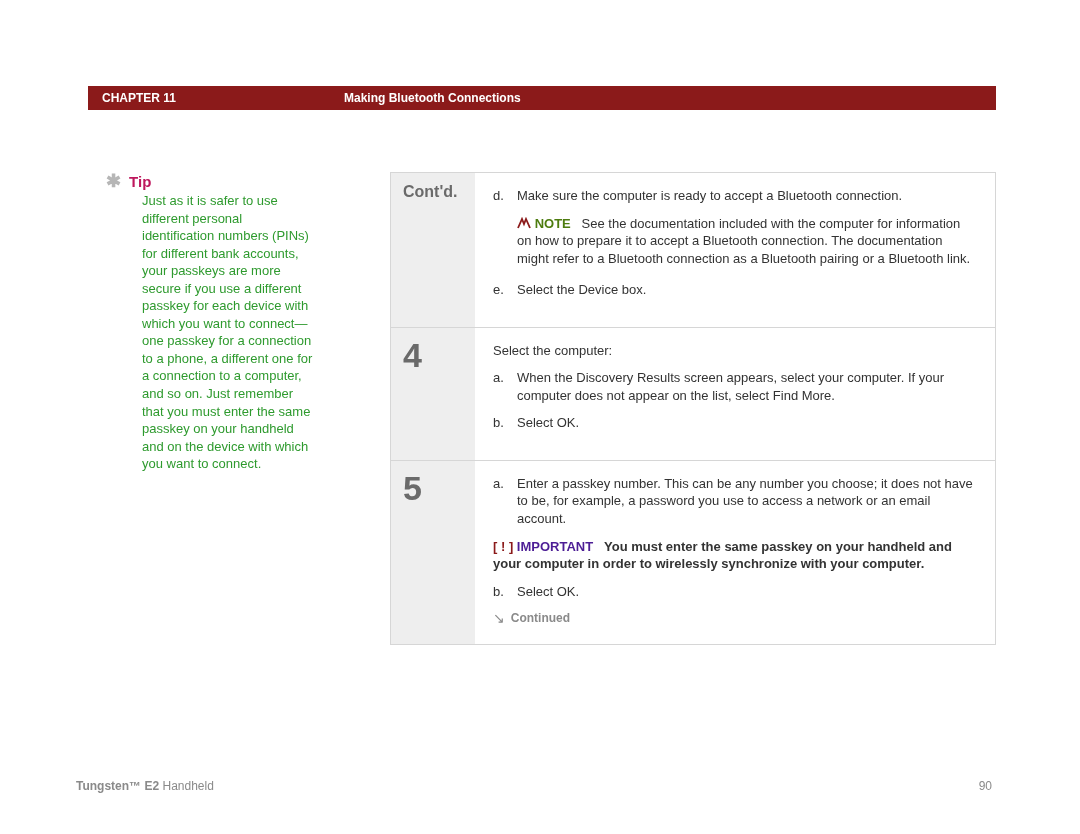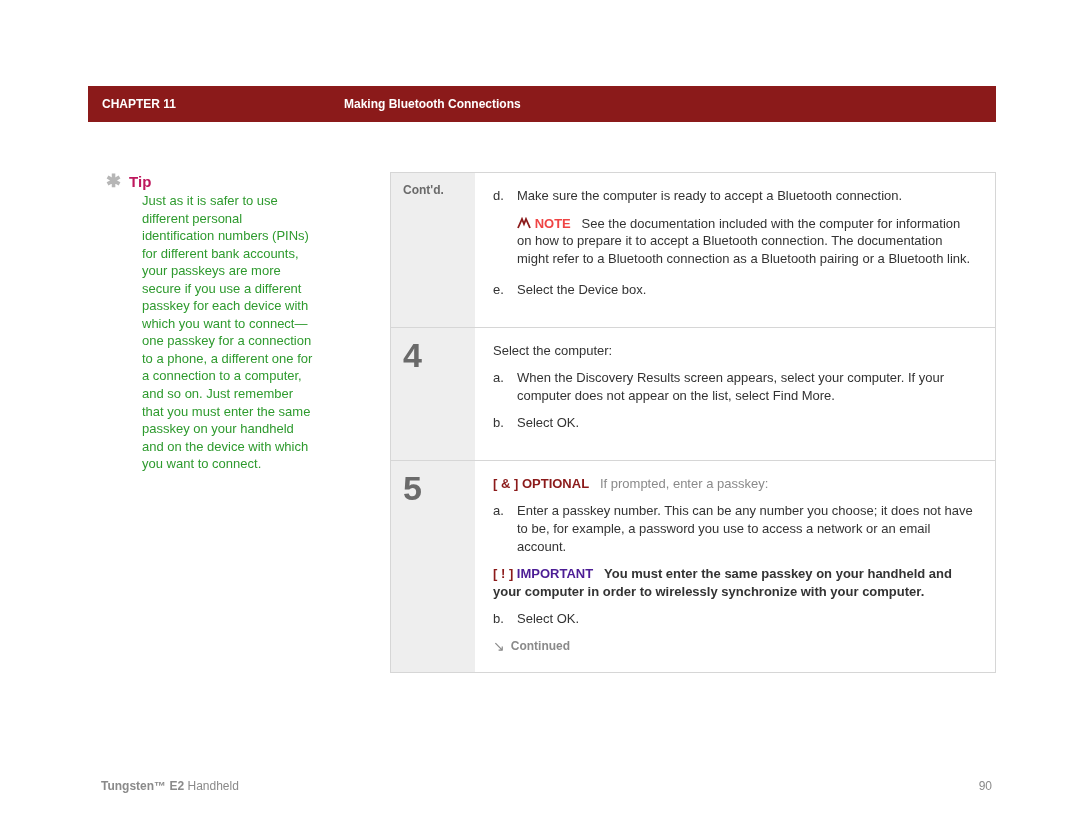--- a/index.html
+++ b/index.html
@@ -8,21 +8,21 @@
     height: 834px;
     font-family: Arial, Helvetica, sans-serif;
     position: relative;
     background: #fff;
   }
   .header-bar {
     position: absolute;
     top: 86px;
     left: 88px;
     right: 84px;
-    height: 36px;
+    height: 24px;
     background: #8b1a1a;
     display: flex;
     align-items: center;
     color: #fff;
     font-size: 12px;
     font-weight: bold;
   }
   .chapter-label { padding-left: 14px; width: 256px; }
   .chapter-title { }
 
@@ -48,55 +48,55 @@
   .step-block:last-child { border-bottom: none; }
   .step-num-cell {
     width: 84px;
     background: #eeeeee;
     padding: 10px 12px;
     display: flex;
     align-items: flex-start;
     justify-content: flex-start;
   }
   .step-num { font-size: 34px; font-weight: bold; color: #6a6a6a; line-height: 1; }
-  .contd { font-size: 12px; font-weight: bold; color: #6a6a6a; }
+  .contd { font-size: 16px; font-weight: bold; color: #6a6a6a; }
   .step-body {
     flex: 1;
     padding: 14px 18px 18px 18px;
     font-size: 13px;
     color: #333;
   }
   .step-body p { margin-bottom: 10px; line-height: 1.35; }
   .step-body p:last-child { margin-bottom: 0; }
 
   .ol-item { display: flex; gap: 8px; margin-bottom: 10px; line-height: 1.35; }
   .ol-letter { min-width: 16px; }
   .ol-text { flex: 1; }
 
-  .note-inline { color: #ef4444; font-weight: bold; }
+  .note-inline { color: #4d7c0f; font-weight: bold; }
   .note-icon {
     display: inline-block;
     width: 14px; height: 12px;
     vertical-align: -1px;
   }
   .optional-bracket { color: #8b1a1a; font-weight: bold; }
   .optional-word { color: #8b1a1a; font-weight: bold; }
   .optional-rest { color: #8a8a8a; }
   .important-bracket { color: #8b1a1a; font-weight: bold; }
   .important-word { color: #4c1d95; font-weight: bold; }
   .important-body { font-weight: bold; }
 
   .continued-row { display: flex; align-items: center; gap: 6px; margin-top: 6px; }
   .arrow-icon { color: #8a8a8a; font-size: 14px; }
   .continued-label { color: #8a8a8a; font-weight: bold; font-size: 12px; }
 
   .footer {
     position: absolute;
     bottom: 41px;
-    left: 101px;
+    left: 76px;
     right: 88px;
     display: flex;
     justify-content: space-between;
     color: #8a8a8a;
     font-size: 12px;
   }
   .footer-brand b { color: #8a8a8a; }
 </style>
 </head>
 <body>
@@ -156,25 +156,20 @@
         <span class="ol-text">Select OK.</span>
       </div>
     </div>
   </div>
 
   <div class="step-block">
     <div class="step-num-cell">
       <span class="step-num">5</span>
     </div>
     <div class="step-body">
-      <p>
-        <span class="optional-bracket">[ &amp; ]</span>
-        <span class="optional-word">OPTIONAL</span>
-        &nbsp;&nbsp;<span class="optional-rest">If prompted, enter a passkey:</span>
-      </p>
       <div class="ol-item">
         <span class="ol-letter">a.</span>
         <span class="ol-text">Enter a passkey number. This can be any number you choose; it does not have to be, for example, a password you use to access a network or an email account.</span>
       </div>
       <p>
         <span class="important-bracket">[ ! ]</span>
         <span class="important-word">IMPORTANT</span>
         &nbsp;&nbsp;<span class="important-body">You must enter the same passkey on your handheld and your computer in order to wirelessly synchronize with your computer.</span>
       </p>
       <div class="ol-item">

